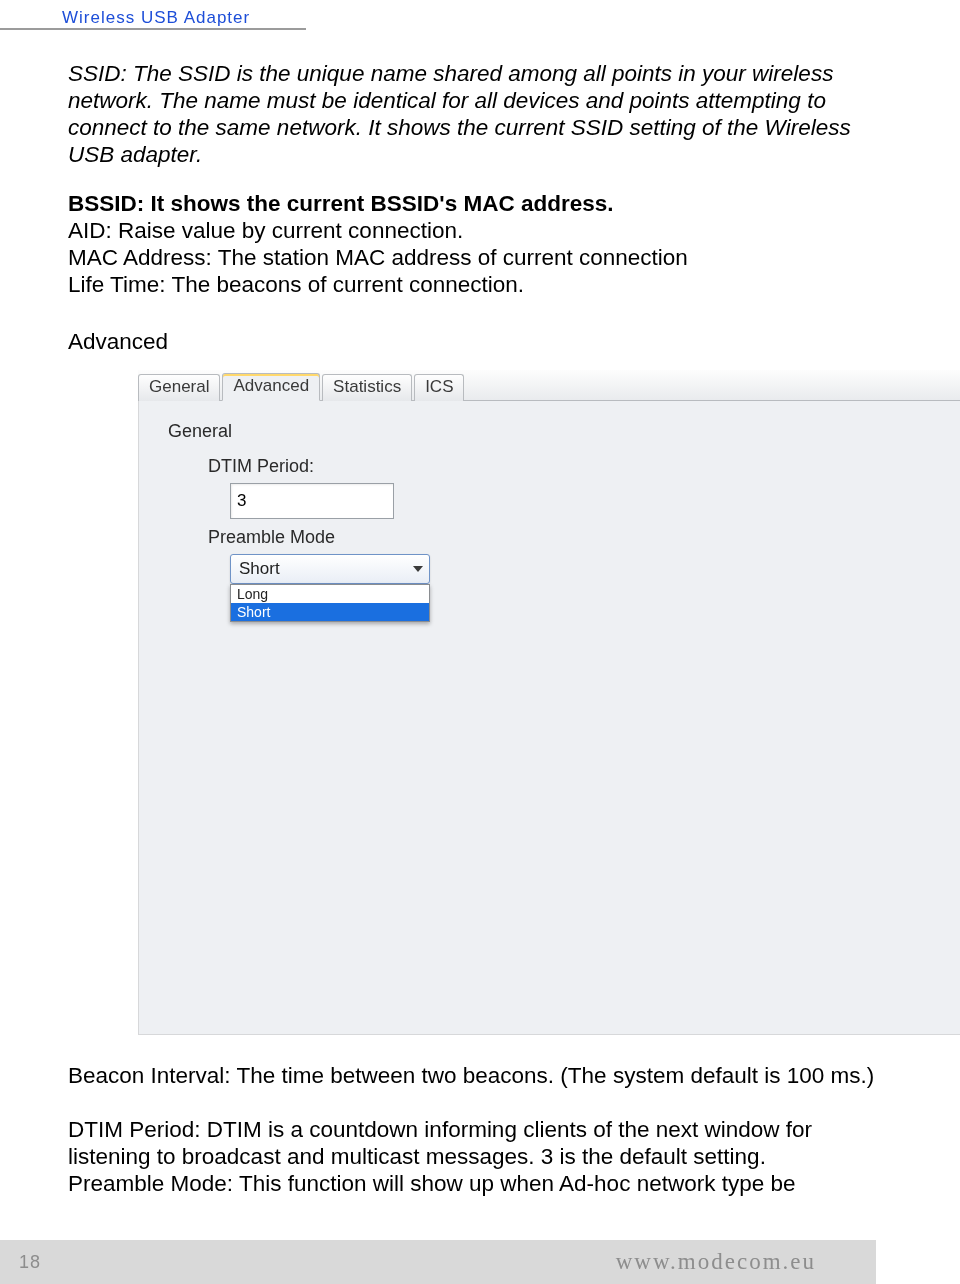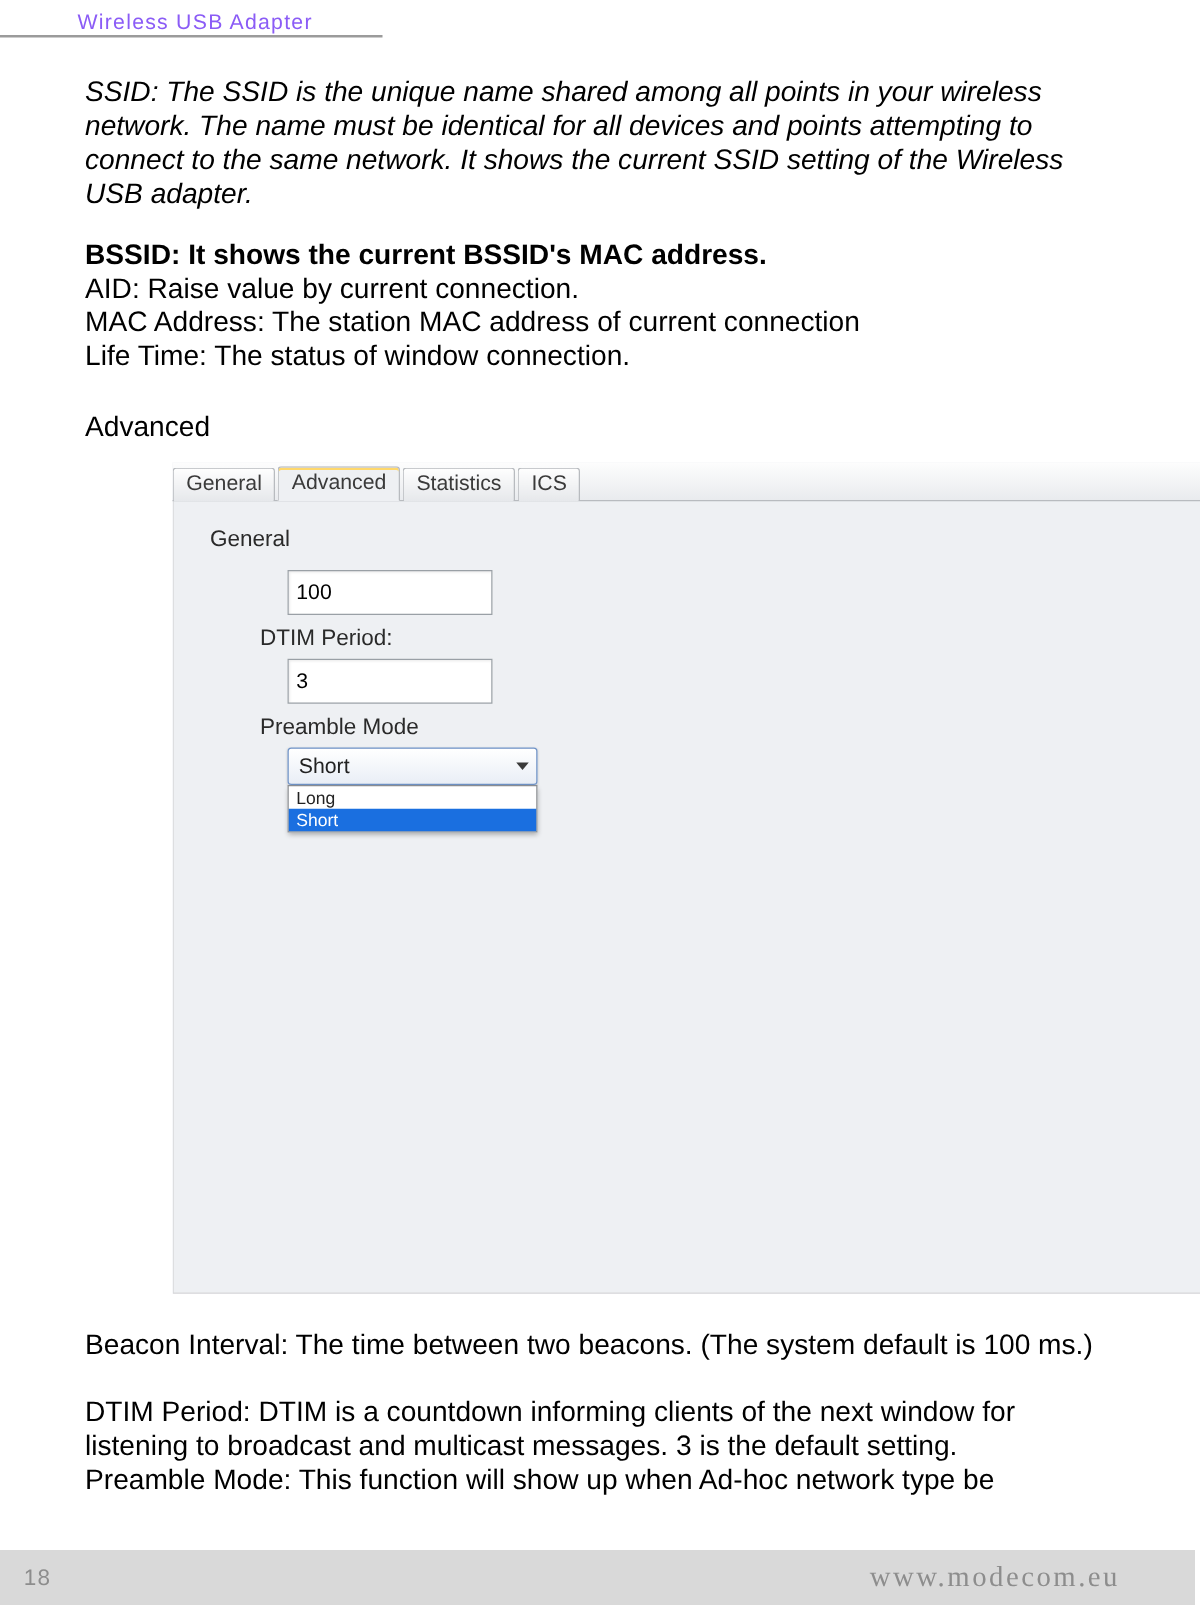--- a/index.html
+++ b/index.html
@@ -19,21 +19,21 @@
     width: 306px;
     border-top: 2px solid #9b9b9b;
   }
   .header-title {
     position: absolute;
     top: 8px;
     left: 62px;
     font-family: "Arial Narrow", Arial, sans-serif;
     letter-spacing: 1px;
     font-size: 17px;
-    color: #8b5cf6;
+    color: #1d4ed8;
   }
   .body-text {
     position: absolute;
     left: 68px;
     width: 832px;
     font-size: 22.5px;
     line-height: 1.2;
     color: #000;
   }
   .p-ssid   { top: 60px; font-style: italic; }
@@ -159,21 +159,21 @@
   }
   .dropdown-item.highlight {
     background: #1a6fe0;
     color: #fff;
   }
 
   .footer {
     position: absolute;
     bottom: 0;
     left: 0;
-    width: 956px;
+    width: 876px;
     height: 44px;
     background: #d9d9d9;
     display: flex;
     align-items: center;
   }
   .footer .pg {
     width: 60px;
     text-align: center;
     font-family: "Arial Narrow", Arial, sans-serif;
     letter-spacing: 1px;
@@ -193,35 +193,34 @@
 </head>
 <body>
 
 <div class="header-rule"></div>
 <div class="header-title">Wireless USB Adapter</div>
 
 <div class="body-text p-ssid">SSID: The SSID is the unique name shared among all points in your wireless network. The name must be identical for all devices and points attempting to connect to the same network. It shows the current SSID setting of the Wireless USB adapter.</div>
 <div class="body-text p-bssid">BSSID: It shows the current BSSID's MAC address.</div>
 <div class="body-text p-aid">AID: Raise value by current connection.</div>
 <div class="body-text p-mac">MAC Address: The station MAC address of current connection</div>
-<div class="body-text p-life">Life Time: The status of window connection.</div>
+<div class="body-text p-life">Life Time: The beacons of current connection.</div>
 <div class="body-text p-adv-h">Advanced</div>
 
 <div class="panel">
   <div class="tabs">
     <div class="tab">General</div>
     <div class="tab active">Advanced</div>
     <div class="tab">Statistics</div>
     <div class="tab">ICS</div>
   </div>
   <div class="panel-body">
     <div class="group-title">General</div>
 
     <div class="field-row">
-      <input class="text-input" type="text" value="100" style="">
     </div>
 
     <div class="field-row">
       <div class="field-label">DTIM Period:</div>
       <input class="text-input" type="text" value="3" style="">
     </div>
 
     <div class="field-row">
       <div class="field-label">Preamble Mode</div>
       <div class="dropdown-wrap">

